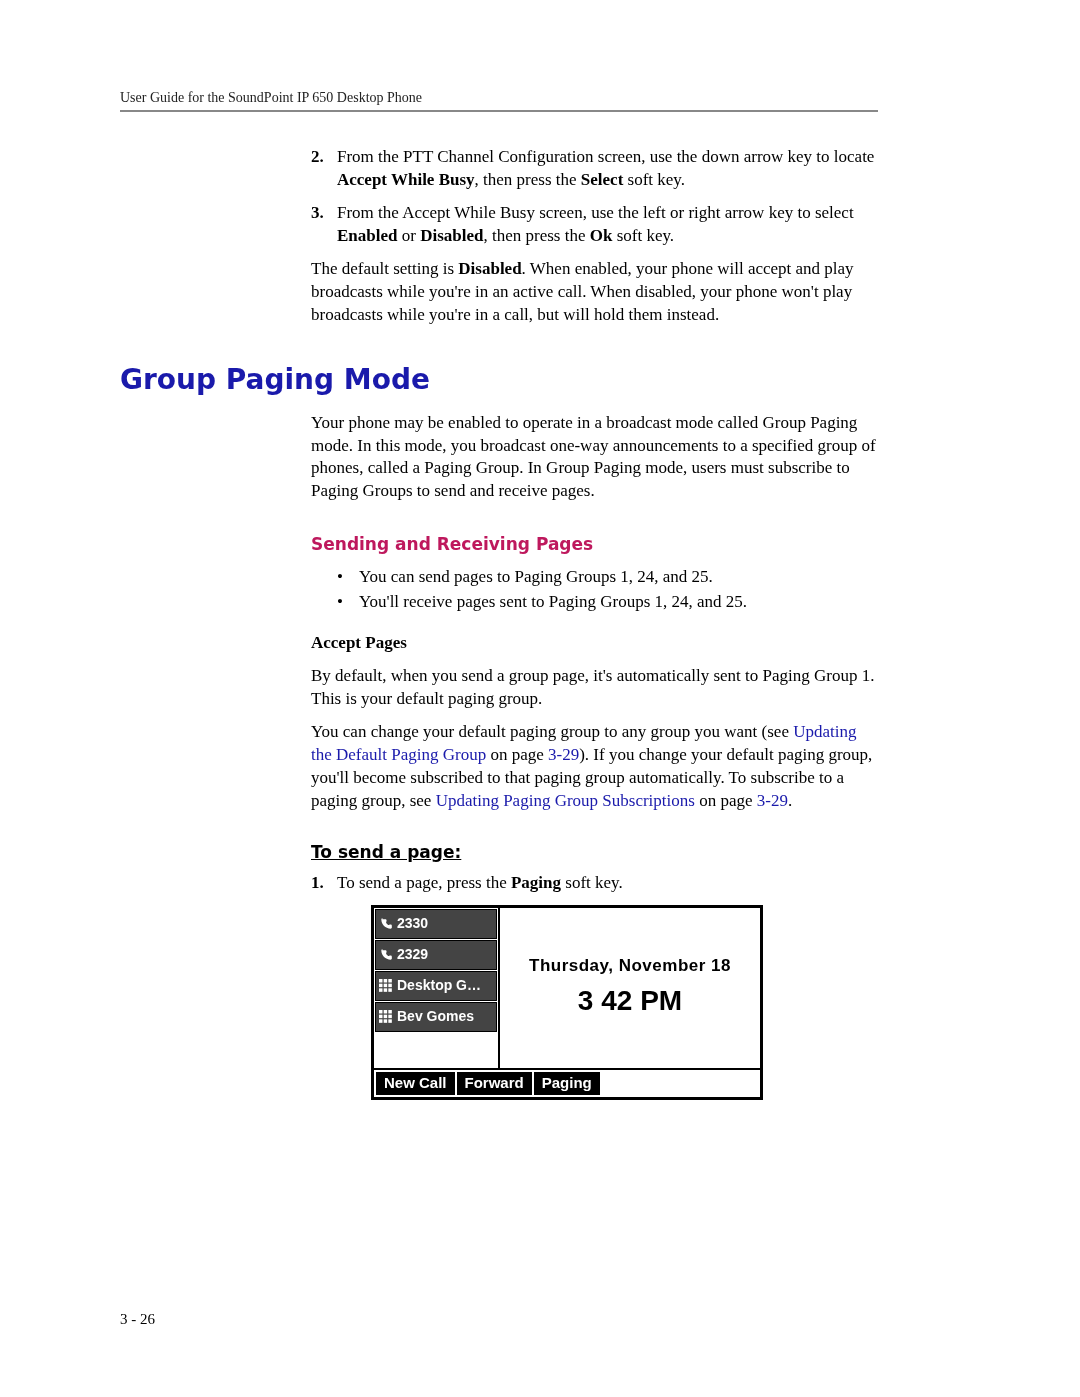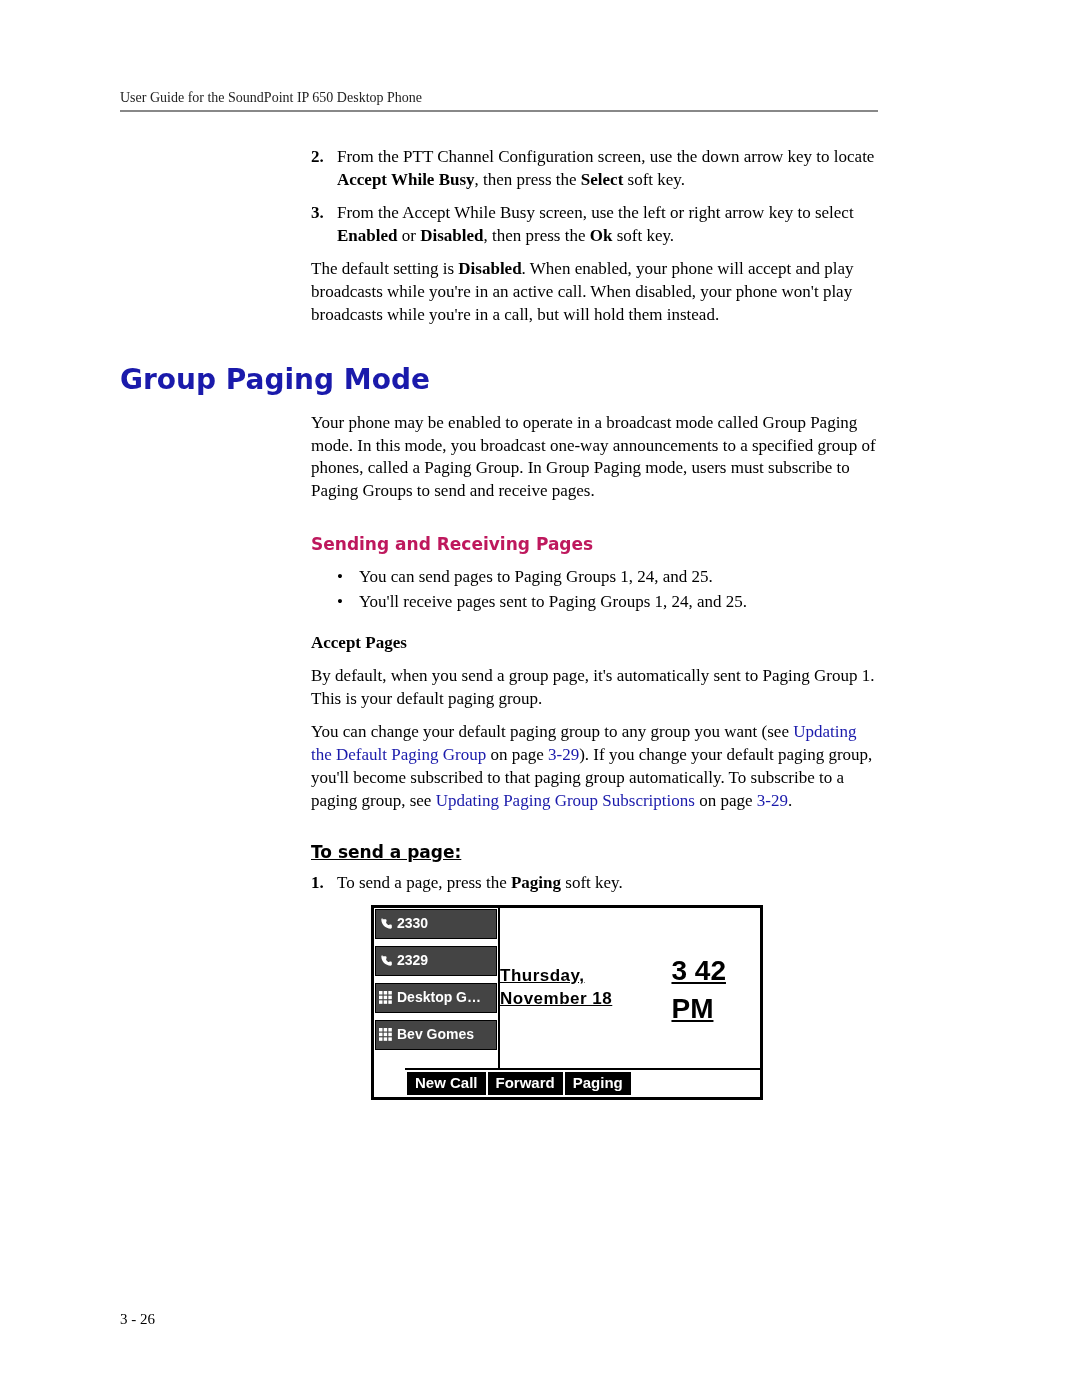--- a/index.html
+++ b/index.html
@@ -103,21 +103,21 @@
     font-weight: bold;
   }
   .phone-body {
     display: flex;
     height: 160px;
   }
   .line-keys {
     width: 122px;
     display: flex;
     flex-direction: column;
-    gap: 7px;
+    gap: 1px;
     padding: 1px;
     border-right: 2px solid #000;
   }
   .line-key {
     background: #444;
     color: #fff;
     height: 28px;
     display: flex;
     align-items: center;
     font-size: 14px;
@@ -125,40 +125,38 @@
     border: 1px solid #000;
     gap: 4px;
   }
   .line-fill {
     flex: 1;
     background: #fff;
   }
   .phone-main {
     flex: 1;
     display: flex;
-    flex-direction: row;
+    flex-direction: column;
     align-items: center;
     justify-content: center;
     color: #000;
-    text-decoration: underline;
   }
   .date-line {
     font-size: 17px;
     letter-spacing: 0.5px;
   }
   .time-line {
     font-size: 28px;
     margin-top: 4px;
   }
   .softkeys {
     display: flex;
     border-top: 2px solid #000;
     height: 27px;
     background:#fff;
-    margin-left:31px;
   }
   .softkey {
     color: #fff;
     background: #000;
     font-size: 15px;
     display: flex;
     align-items: center;
     justify-content: center;
     border-right: 2px solid #fff;
     padding: 0 8px;

